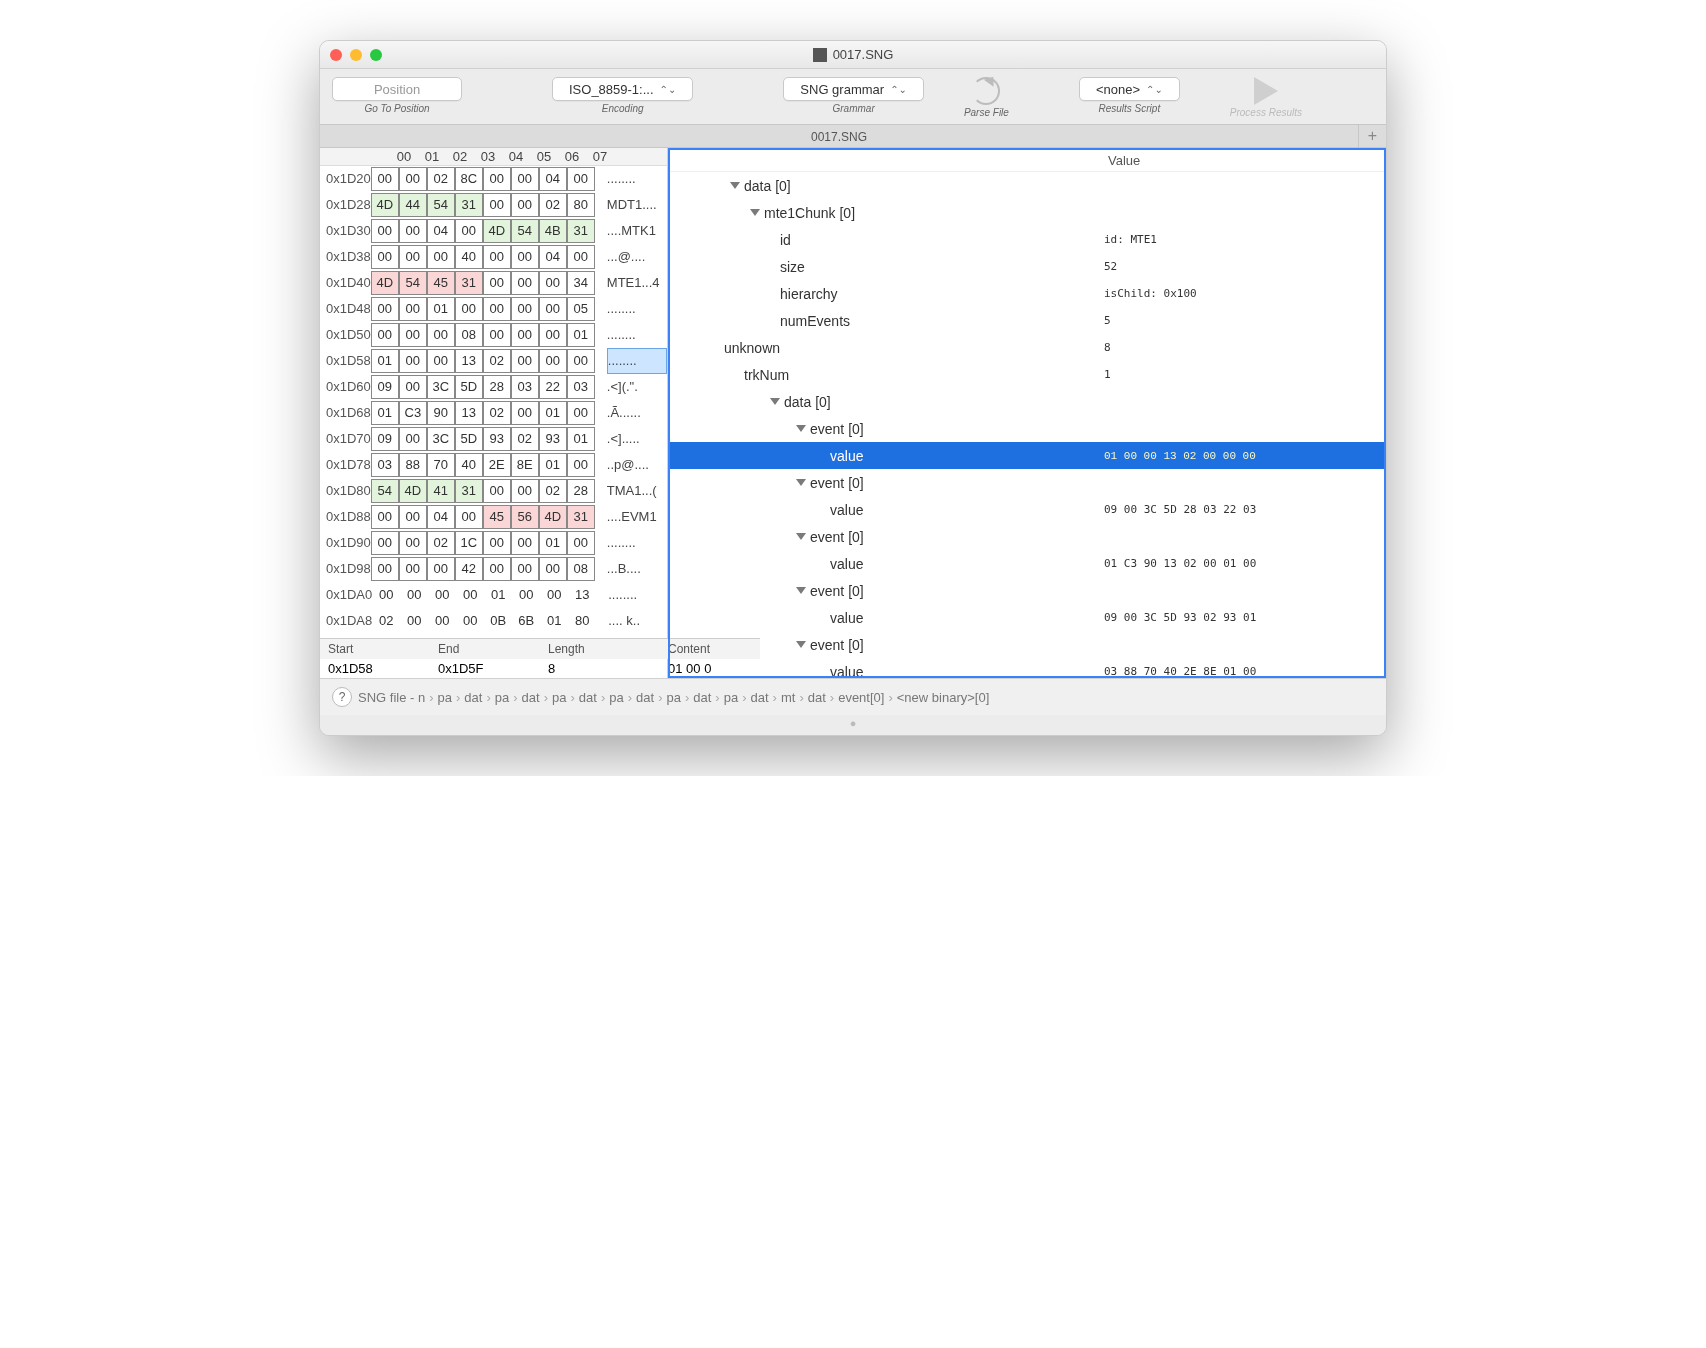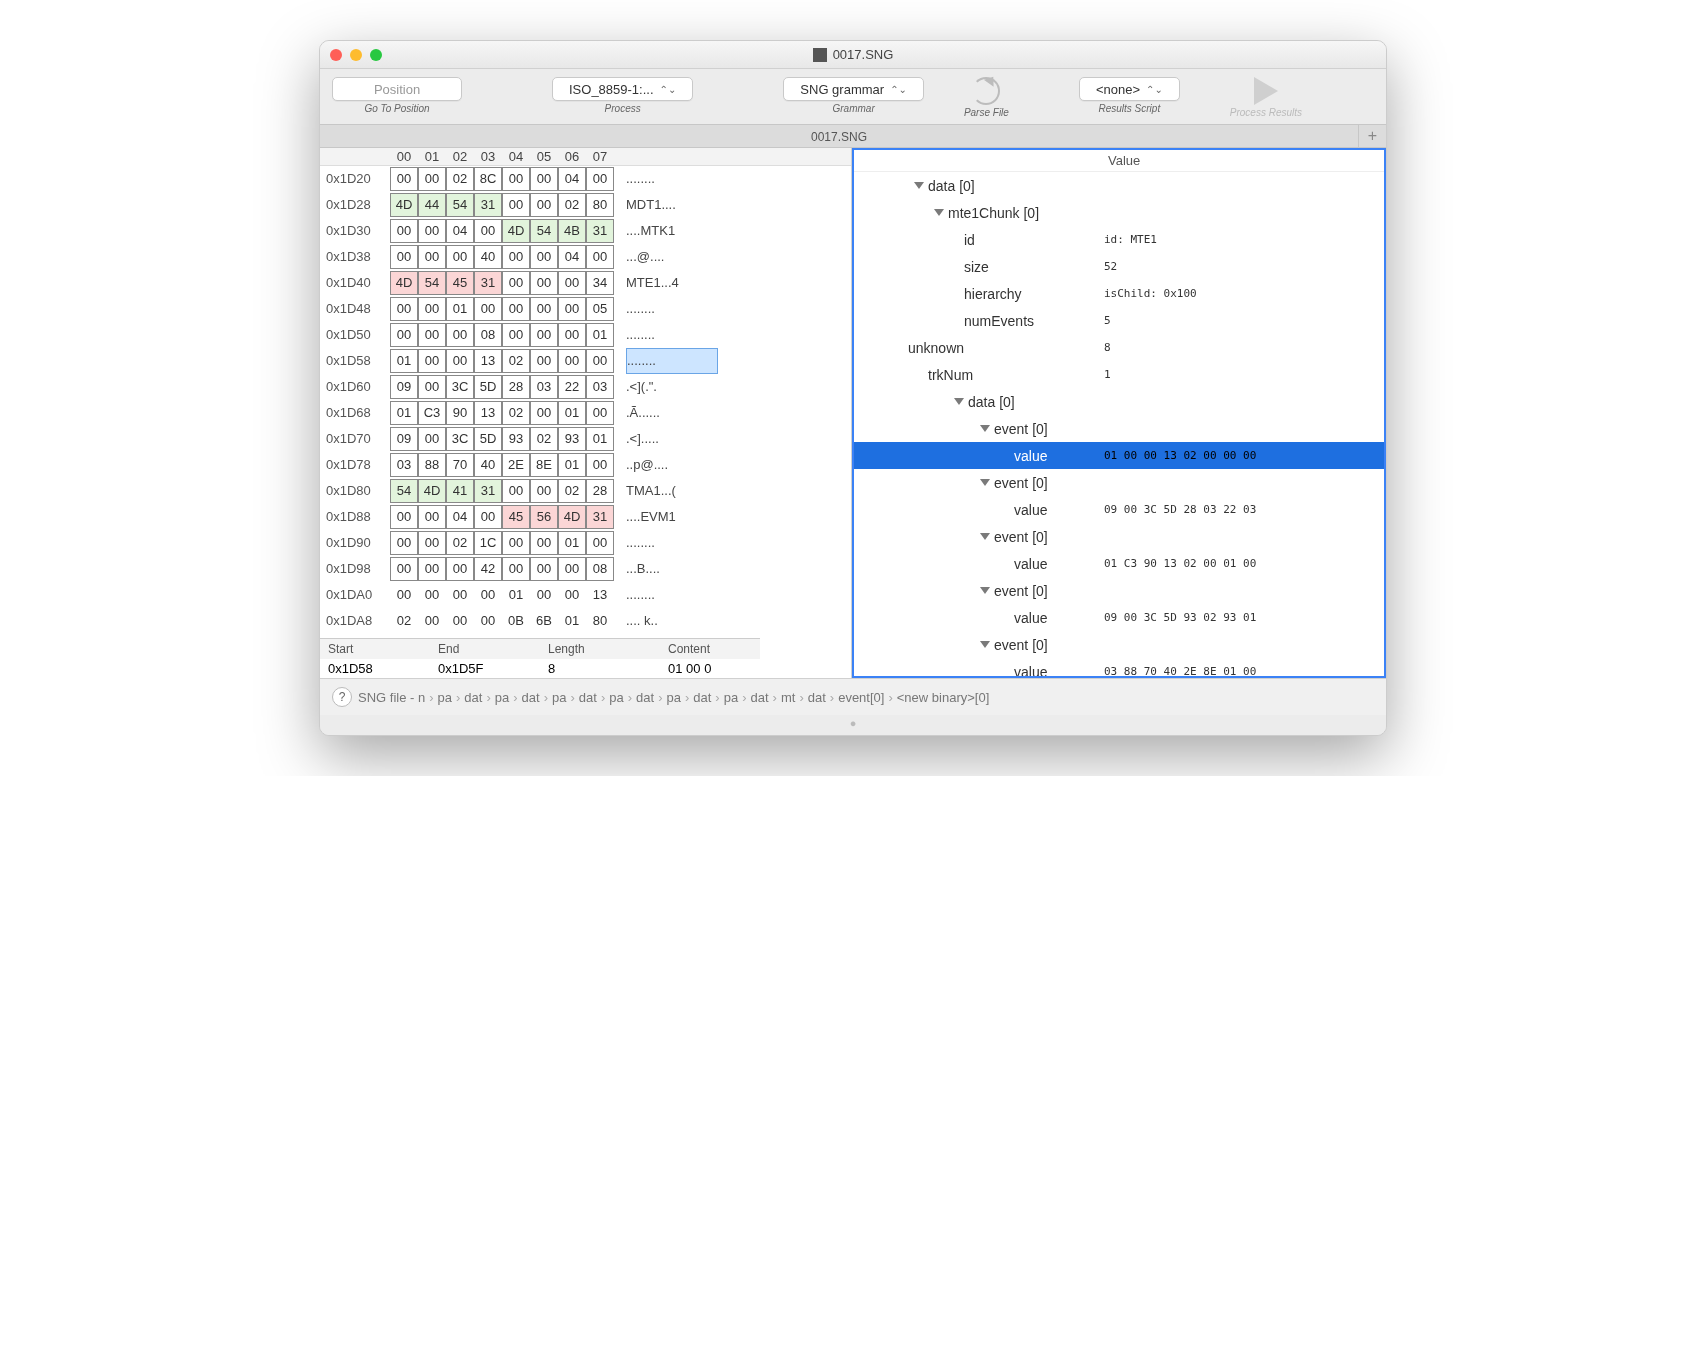--- a/index.html
+++ b/index.html
@@ -16,21 +16,21 @@
 .tb-label { font-size:10px; color:#666;font-style:italic; }
 .mac-btn { background:#fff; border:1px solid #c9c9c9; border-radius:5px; padding:3px 16px; font-size:13px; color:#333; display:flex; align-items:center; gap:6px; height:24px; box-shadow:0 1px 0 rgba(0,0,0,0.04);}
 .mac-btn .chev { font-size:10px; color:#666; }
 .parse-icon { width:28px; height:28px; border:2.5px solid #bcbcbc; border-left-color:transparent; border-radius:50%; position:relative;}
 .parse-icon:after { content:""; position:absolute; top:-3px; right:1px; width:0;height:0;border-left:6px solid transparent;border-right:6px solid transparent;border-bottom:8px solid #bcbcbc; transform:rotate(35deg);}
 .play-icon { width:0;height:0;border-top:14px solid transparent;border-bottom:14px solid transparent;border-left:24px solid #cfcfcf; }
 .tabbar { display:flex; align-items:stretch; background:#dcdcdc; border-top:1px solid #c7c7c7; border-bottom:1px solid #c7c7c7; height:24px;}
 .tab { flex:1; text-align:center; font-size:12px; color:#555; line-height:24px; }
 .tab-add { width:28px; display:flex;align-items:center;justify-content:center;color:#888;font-size:16px;border-left:1px solid #c7c7c7;}
 .content { display:flex; background:#fff; height:530px; }
-.hexpane { width:532px; display:flex; flex-direction:column; border-right:1px solid #d0d0d0;}
+.hexpane { width:348px; display:flex; flex-direction:column; border-right:1px solid #d0d0d0;}
 .hex-header { background:#f3f3f3; border-bottom:1px solid #ddd; display:flex; font-family:"Menlo","Courier New",monospace; font-size:13px; color:#444; padding:1px 0;}
 .addr-col { width:70px; padding-left:6px; }
 .byte-cols { display:flex; }
 .byte-col { width:28px; text-align:center; }
 .hex-body { flex:1; overflow:hidden; font-family:"Menlo","Courier New",monospace; font-size:13px; color:#333; line-height:1.9; }
 .hex-row { display:flex; align-items:center; height:26px; }
 .hex-row.hl .ascii { background:#cde5ff; border:1px solid #6aa5e6; }
 .addr { width:70px; padding-left:6px; color:#555; }
 .bytes { display:flex; position:relative; }
 .byte { width:28px; text-align:center; position:relative; font-variant-numeric:tabular-nums;}
@@ -44,21 +44,21 @@
 .sel-row > div { padding:0 8px; }
 .c-start{width:110px;} .c-end{width:110px;} .c-len{width:120px;} .c-content{flex:1;}
 .treepane { flex:1; border:2px solid #3b82f6; display:flex; flex-direction:column; }
 .tree-head { display:flex; font-size:13px; color:#555; padding:3px 0 3px 8px; border-bottom:1px solid #eee; background:#fff;}
 .tree-head .th-val { margin-left:auto; width:280px; padding-left:4px; }
 .tree-body { flex:1; overflow:auto; font-size:14px; color:#333; }
 .tr { display:flex; align-items:center; height:27px; }
 .tr .name { display:flex; align-items:center; gap:4px; }
 .tr .val { margin-left:auto; width:280px; font-family:"Menlo",monospace; font-size:11px; }
 .tr.selected { background:#1e6fe0; color:#fff; }
-.tr.selected .val { color:#000000; }
+.tr.selected .val { color:#fef9c3;font-family:Liberation Mono, monospace; }
 .tri { display:inline-block; width:0;height:0; }
 .tri.down { border-left:5px solid transparent;border-right:5px solid transparent;border-top:7px solid #7a7a7a; }
 .breadcrumb { display:flex; align-items:center; gap:6px; padding:8px 12px; background:#f0f0f0; border-top:1px solid #d0d0d0; font-size:13px; color:#777; }
 .help-btn { width:20px;height:20px;border-radius:50%;border:1px solid #bbb;background:#fff;display:flex;align-items:center;justify-content:center;font-size:12px;color:#666;}
 .crumb-sep { color:#aaa; }
 .drag-dot { text-align:center; color:#bbb; font-size:11px; padding:2px 0 6px; background:#ececec;}
 .byte.boxed { outline:1px solid #888; outline-offset:-1px; }
 </style>
 </head>
 <body>
@@ -81,21 +81,21 @@
       <button class="mac-btn" style="width:130px;justify-content:center;color:#999">
           <span>Position</span>
         </button>
       <span class="tb-label">Go To Position</span>
     </div>
     <div class="tb-col" style="margin-left:60px">
       <button class="mac-btn">
           <span>ISO_8859-1:...</span>
           <span class="chev">⌃⌄</span>
         </button>
-      <span class="tb-label">Process</span>
+      <span class="tb-label">Encoding</span>
     </div>
     <div class="tb-col" style="margin-left:60px">
       <button class="mac-btn">
           <span>SNG grammar</span>
           <span class="chev">⌃⌄</span>
         </button>
       <span class="tb-label">Grammar</span>
     </div>
     <div class="tb-col" style="margin-left:10px">
       <div class="parse-icon"></div>

